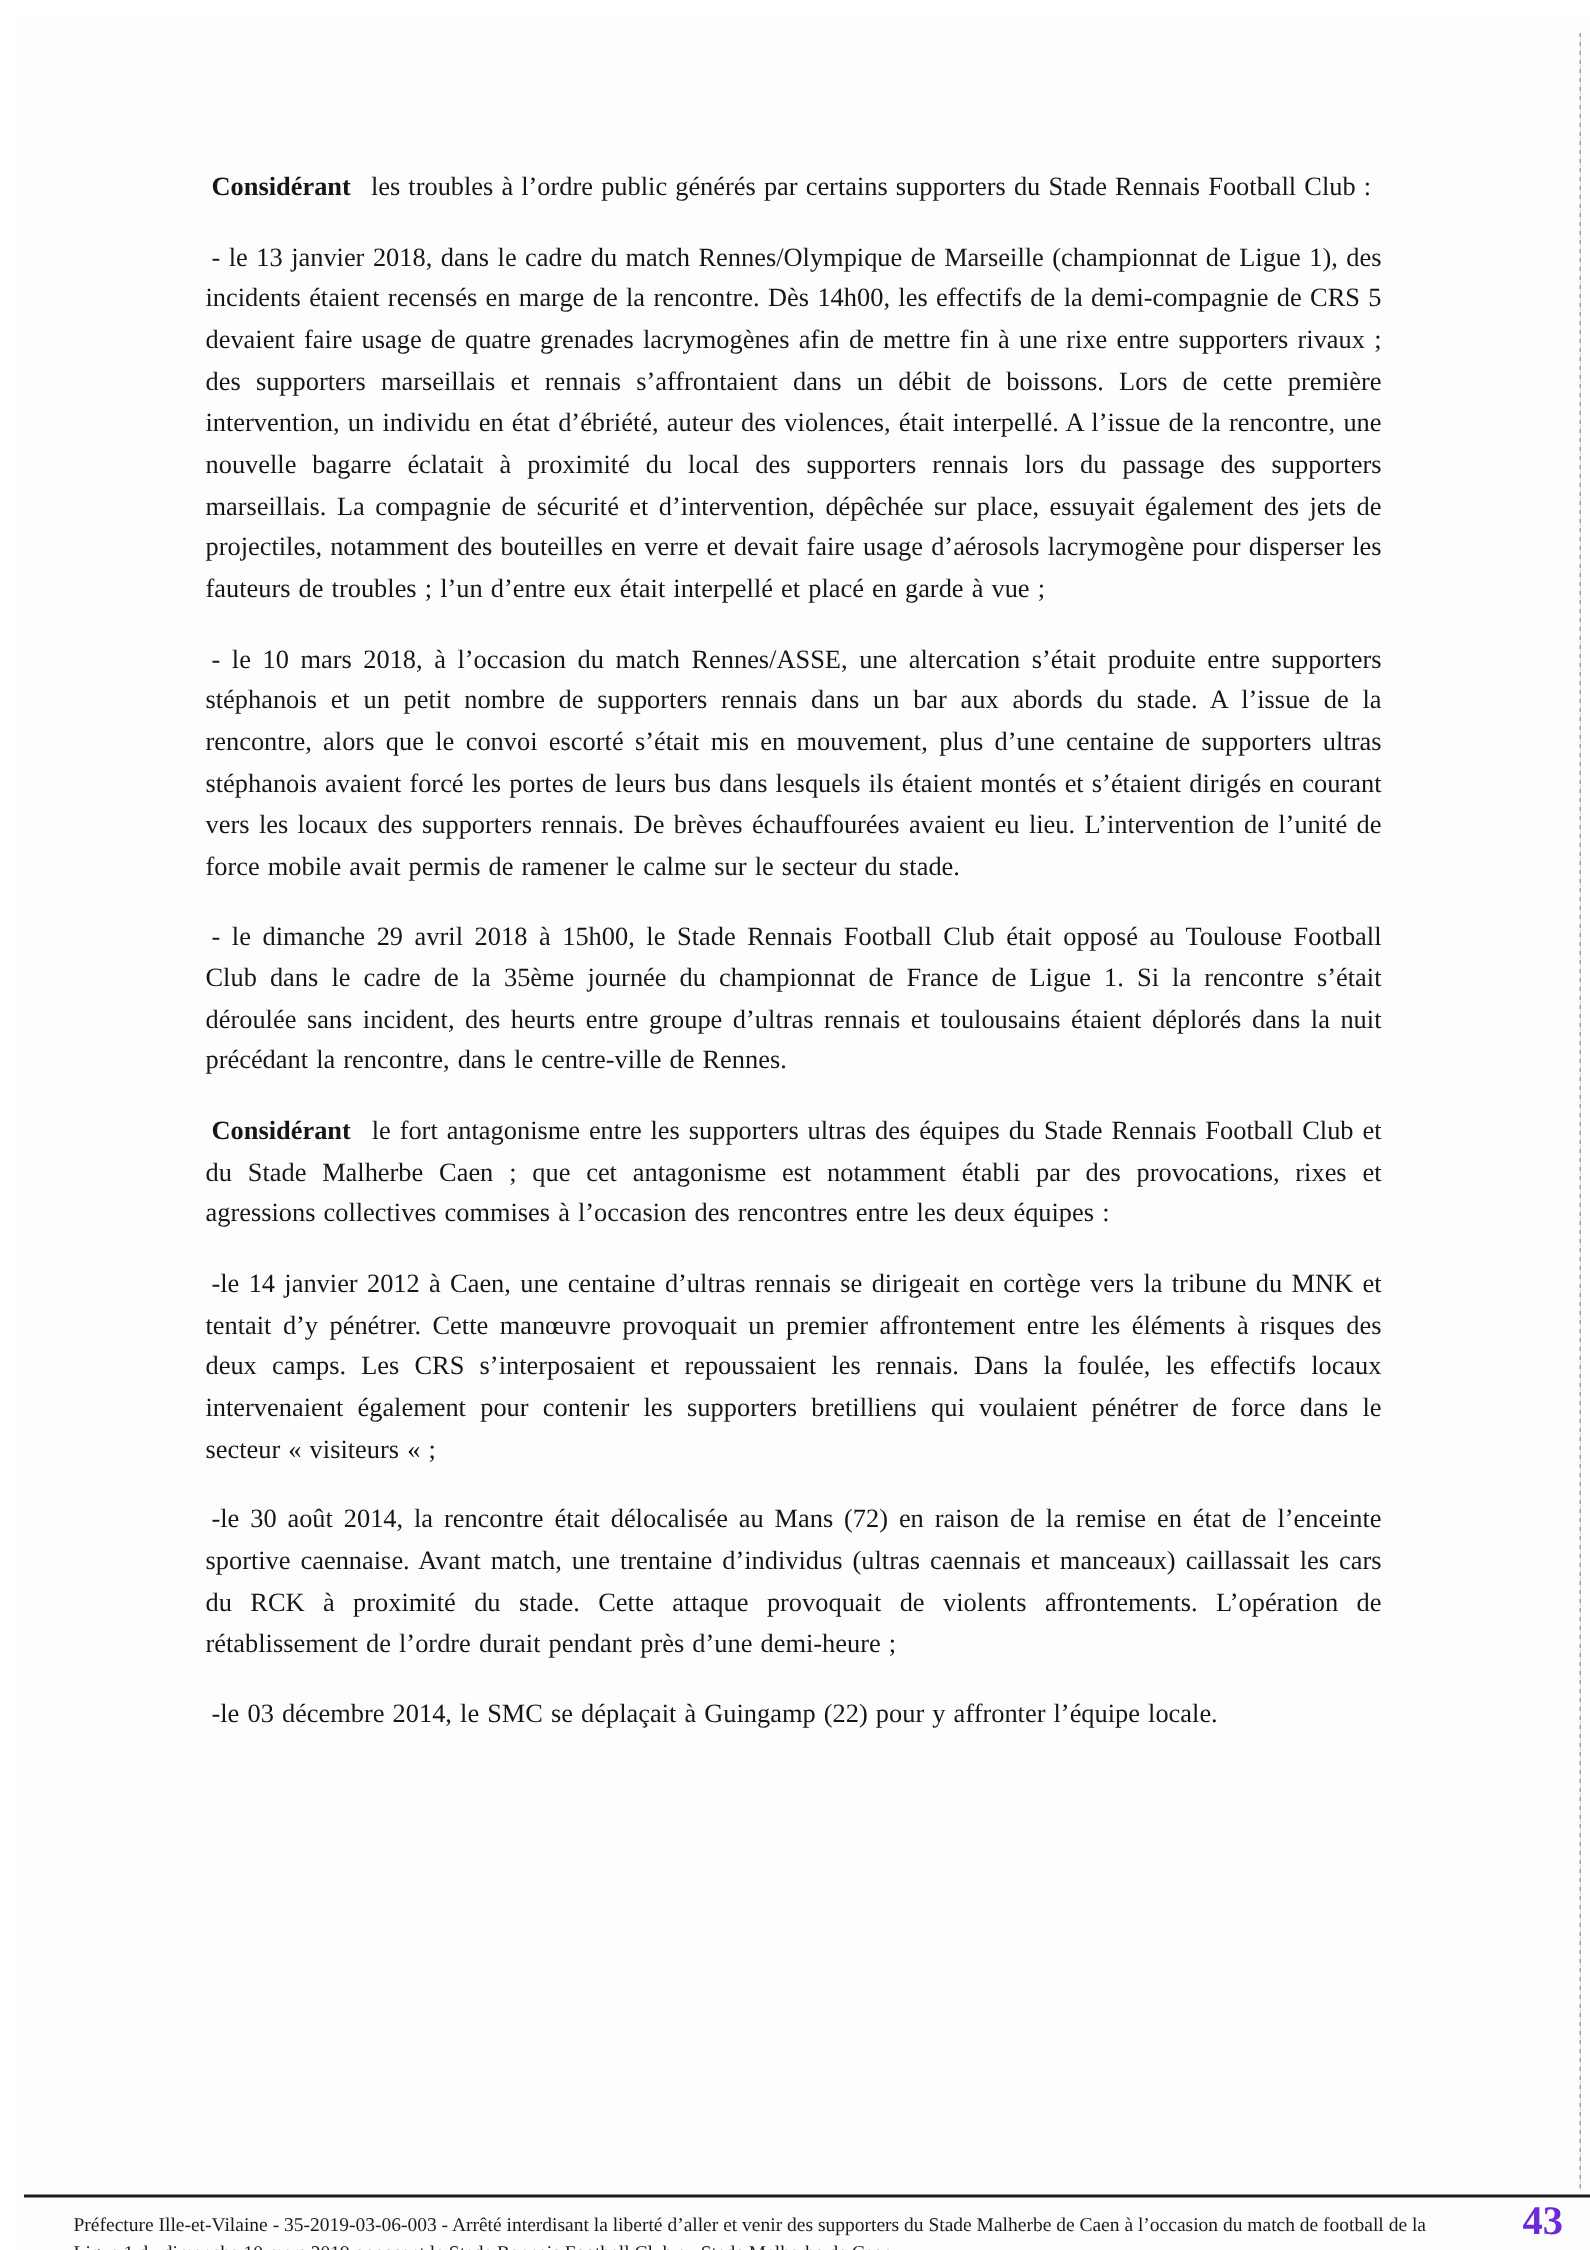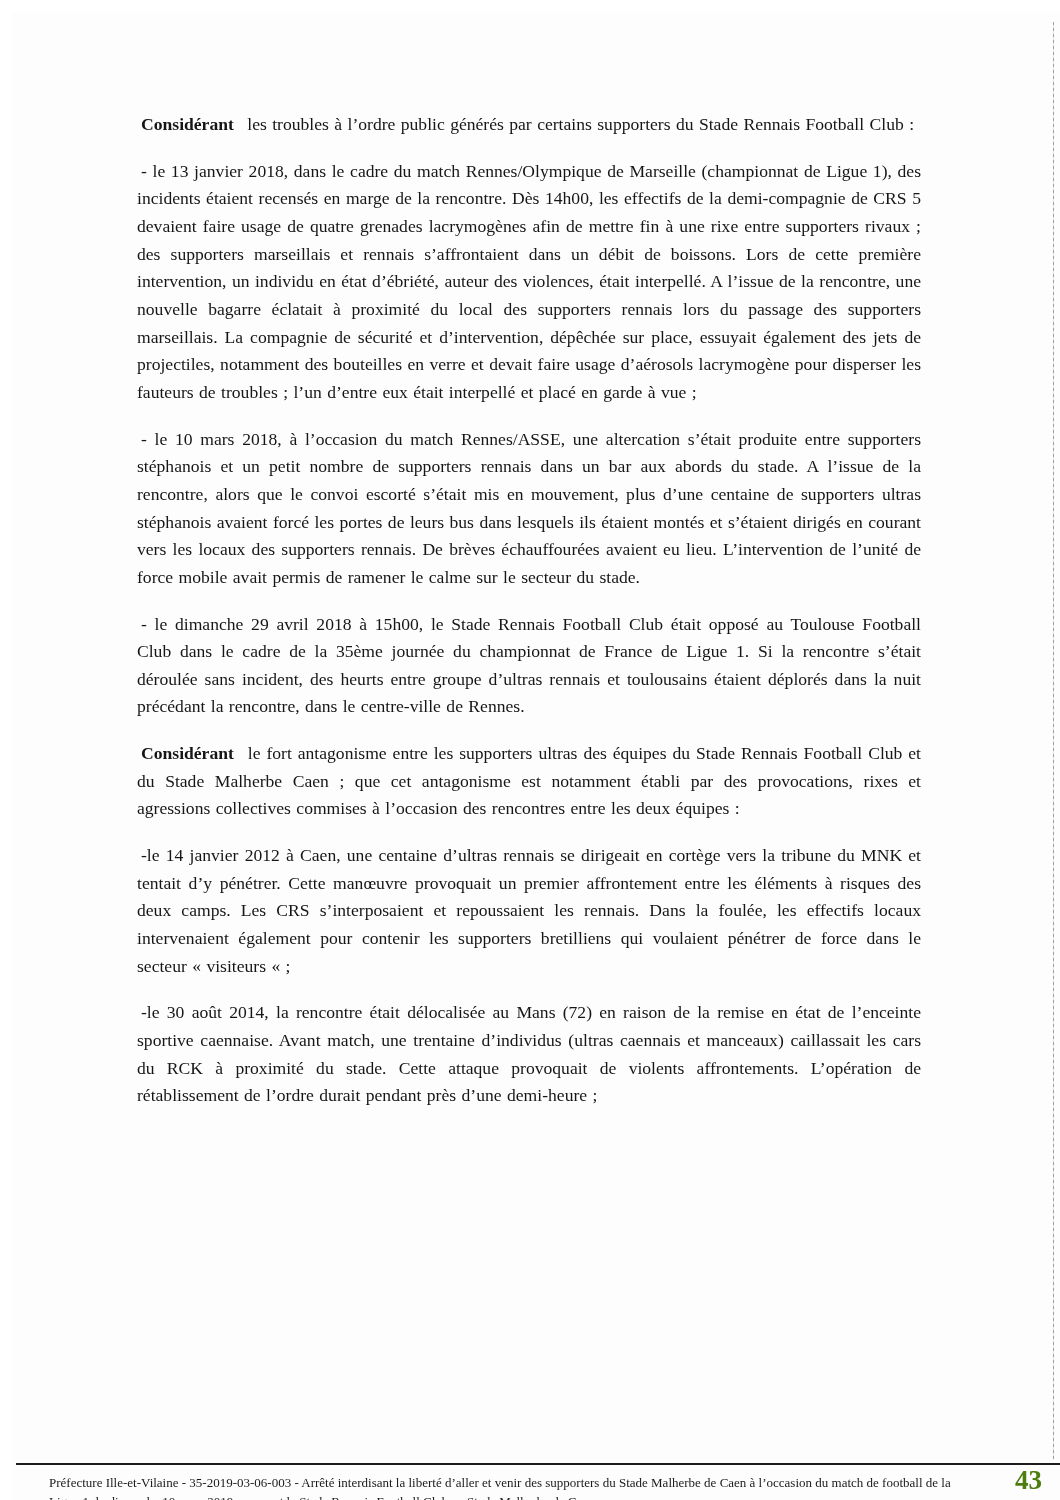--- a/index.html
+++ b/index.html
@@ -52,21 +52,21 @@
     font-size: 13px;
     line-height: 19px;
     color: #1a1a1a;
   }
   .page-number {
     position: absolute;
     right: 26px;
     top: 1449px;
     font-size: 27px;
     font-weight: bold;
-    color: #4d7c0f;
+    color: #6d28d9;
   }
 </style>
 </head>
 <body>
 
 <div class="page">
 
   <div class="content">
 
     <p><strong>Considérant</strong><span> les troubles à l’ordre public générés par certains supporters du Stade Rennais Football Club :</span></p>
@@ -76,20 +76,21 @@
     <p><span>- le 10 mars 2018, à l’occasion du match Rennes/ASSE, une altercation s’était produite entre supporters stéphanois et un petit nombre de supporters rennais dans un bar aux abords du stade. A l’issue de la rencontre, alors que le convoi escorté s’était mis en mouvement, plus d’une centaine de supporters ultras stéphanois avaient forcé les portes de leurs bus dans lesquels ils étaient montés et s’étaient dirigés en courant vers les locaux des supporters rennais. De brèves échauffourées avaient eu lieu. L’intervention de l’unité de force mobile avait permis de ramener le calme sur le secteur du stade.</span></p>
 
     <p><span>- le dimanche 29 avril 2018 à 15h00, le Stade Rennais Football Club était opposé au Toulouse Football Club dans le cadre de la 35ème journée du championnat de France de Ligue 1. Si la rencontre s’était déroulée sans incident, des heurts entre groupe d’ultras rennais et toulousains étaient déplorés dans la nuit précédant la rencontre, dans le centre-ville de Rennes.</span></p>
 
     <p><strong>Considérant</strong><span> le fort antagonisme entre les supporters ultras des équipes du Stade Rennais Football Club et du Stade Malherbe Caen ; que cet antagonisme est notamment établi par des provocations, rixes et agressions collectives commises à l’occasion des rencontres entre les deux équipes :</span></p>
 
     <p><span>-le 14 janvier 2012 à Caen, une centaine d’ultras rennais se dirigeait en cortège vers la tribune du MNK et tentait d’y pénétrer. Cette manœuvre provoquait un premier affrontement entre les éléments à risques des deux camps. Les CRS s’interposaient et repoussaient les rennais. Dans la foulée, les effectifs locaux intervenaient également pour contenir les supporters bretilliens qui voulaient pénétrer de force dans le secteur « visiteurs « ;</span></p>
 
     <p><span>-le 30 août 2014, la rencontre était délocalisée au Mans (72) en raison de la remise en état de l’enceinte sportive caennaise. Avant match, une trentaine d’individus (ultras caennais et manceaux) caillassait les cars du RCK à proximité du stade. Cette attaque provoquait de violents affrontements. L’opération de rétablissement de l’ordre durait pendant près d’une demi-heure ;</span></p>
 
+    <p><span>-le 03 décembre 2014, le SMC se déplaçait à Guingamp (22) pour y affronter l’équipe locale.</span></p>
 
   </div>
 
   <div class="scan-line"></div>
 
   <div class="footer-rule"></div>
 
   <div class="footer-text">Préfecture Ille-et-Vilaine - 35-2019-03-06-003 - Arrêté interdisant la liberté d’aller et venir des supporters du Stade Malherbe de Caen  à l’occasion du match de football de la Ligue 1 du dimanche 10 mars 2019 opposant le Stade Rennais Football Club au Stade Malherbe de Caen</div>
 
   <div class="page-number">43</div>

